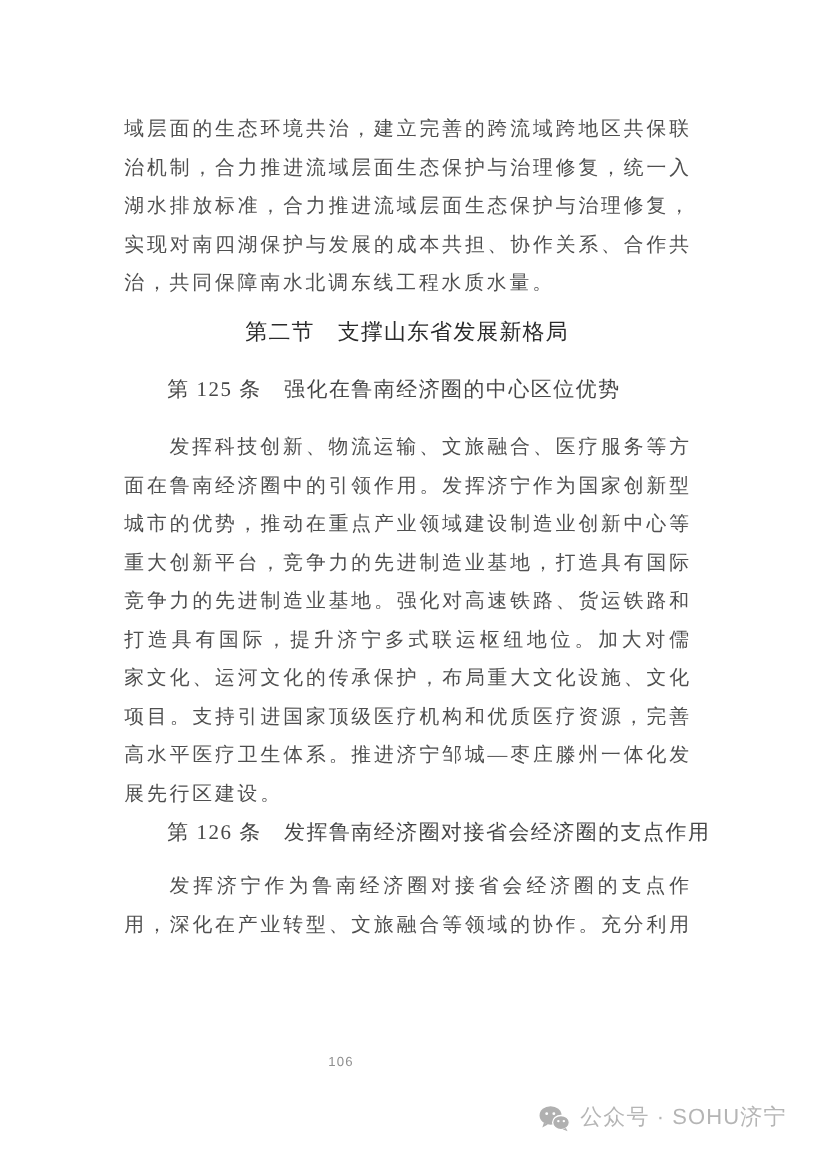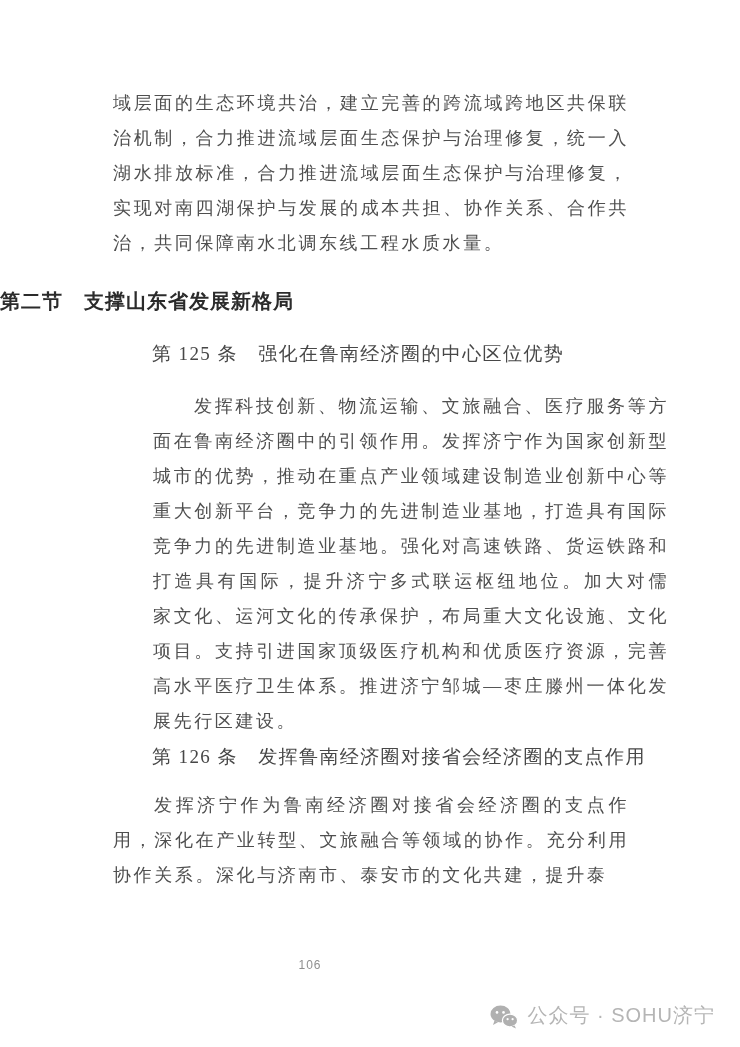--- a/index.html
+++ b/index.html
@@ -32,32 +32,32 @@
     white-space: nowrap;
     overflow: visible;
   }
   .line.last {
     text-align: left;
     text-align-last: left;
   }
   .line.indent {
     padding-left: 41px;
   }
-  .p1   { top: 86px;  }
-  .p125 { top: 389px; margin-left: 40px; }
+  .p1   { top: 100px;  }
+  .p125 { top: 389px; }
   .p126 { top: 788px; }
   
   .section-heading {
     position: absolute;
     top: 288px;
     left: 0;
     width: 740px;
-    text-align: left;
+    text-align: center;
     font-family: "Liberation Sans", "DejaVu Sans", sans-serif;
-    font-weight: 700;
+    font-weight: 400;
     font-size: 20px;
     letter-spacing: 1px;
     color: #2b2b2b;
   }
   
   .article-heading {
     position: absolute;
     left: 152px;
     font-size: 19px;
     letter-spacing: 1.4px;
@@ -123,21 +123,20 @@
     <div class="line">家文化、运河文化的传承保护，布局重大文化设施、文化</div>
     <div class="line">项目。支持引进国家顶级医疗机构和优质医疗资源，完善</div>
     <div class="line">高水平医疗卫生体系。推进济宁邹城—枣庄滕州一体化发</div>
     <div class="line last">展先行区建设。</div>
   </div>
 
   <div class="article-heading h126">第 126 条　发挥鲁南经济圈对接省会经济圈的支点作用</div>
   <div class="para p126">
     <div class="line indent">发挥济宁作为鲁南经济圈对接省会经济圈的支点作</div>
     <div class="line">用，深化在产业转型、文旅融合等领域的协作。充分利用</div>
-    <div class="line last">协作关系。深化与济南市、泰安市的文化共建，提升泰</div>
   </div>
 
   <div class="page-number">106</div>
 
   <div class="footer-watermark">
     <span class="wechat-icon">
       <svg viewBox="0 0 28 24" width="28" height="24" aria-hidden="true">
         <ellipse cx="10.5" cy="9" rx="10" ry="8.4" fill="#b0b0b0"></ellipse>
         <circle cx="7" cy="7.4" r="1.3" fill="#ffffff"></circle>
         <circle cx="13.5" cy="7.4" r="1.3" fill="#ffffff"></circle>

